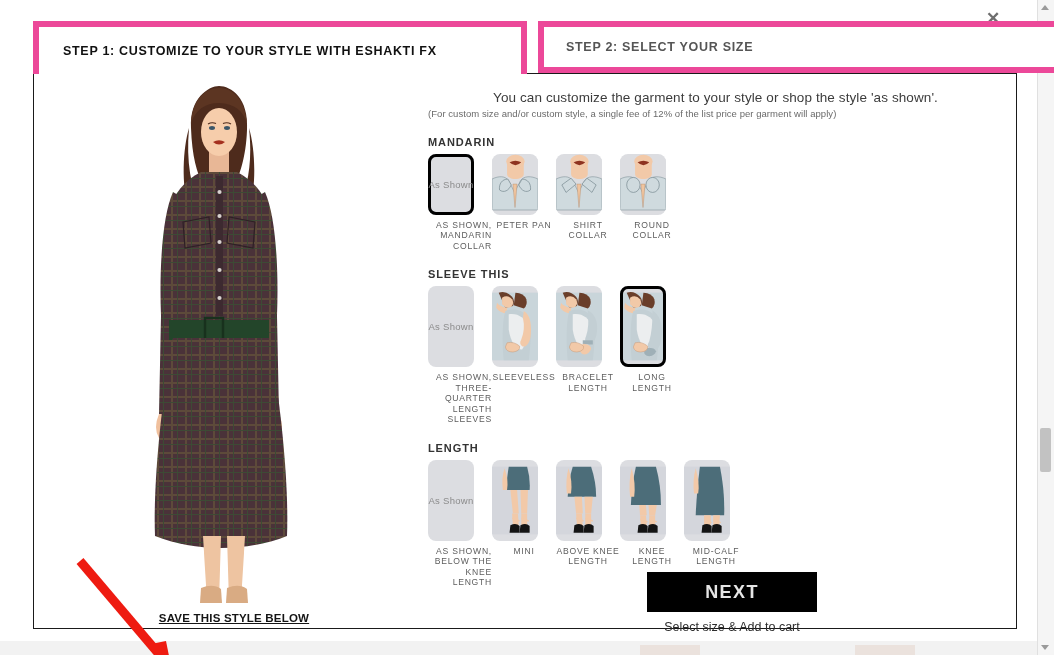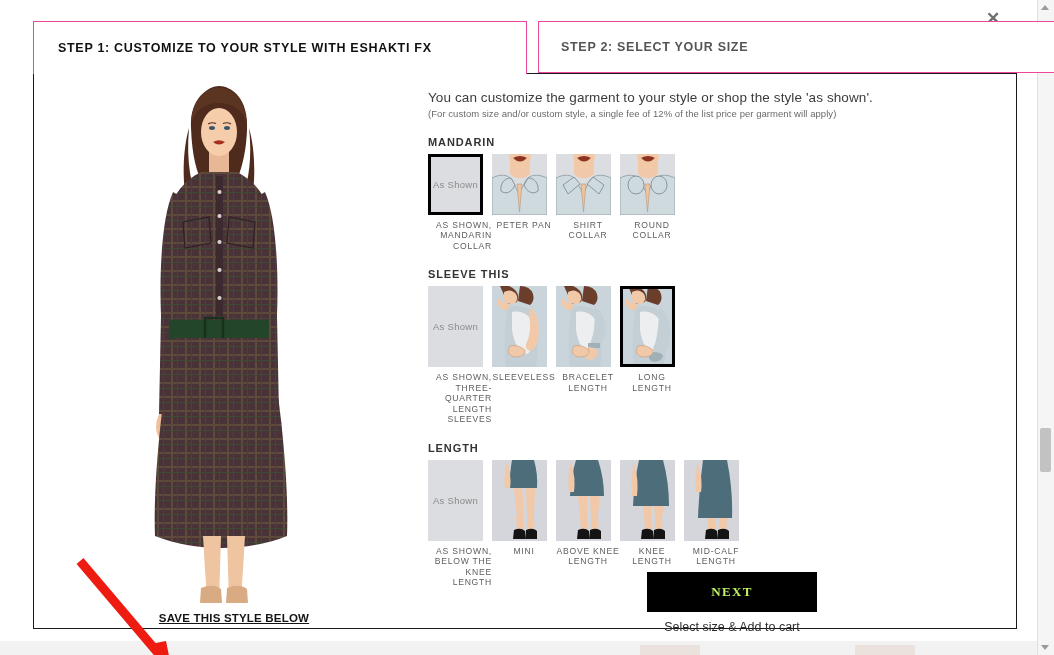--- a/index.html
+++ b/index.html
@@ -23,21 +23,21 @@
   .scroll-up { top:5px; border-bottom:5px solid #9a9a9a; }
   .scroll-dn { bottom:5px; border-top:5px solid #9a9a9a; }
 
   
   .modal { position:absolute; left:22px; top:6px; width:995px; height:624px; background:#ffffff; }
   .close-btn { position:absolute; right:15px; top:4px; width:18px; height:18px; cursor:pointer;
     color:#6e6e6e; font-size:17px; font-weight:bold; line-height:18px; text-align:center; }
 
   
   .tabs { position:absolute; left:11px; top:15px; width:984px; height:53px; }
-  .tab { position:absolute; top:0; height:52px; box-sizing:border-box; border:1px solid #ec4899; background:#fff; }
+  .tab { position:absolute; top:0; height:52px; box-sizing:border-box; border:6px solid #ec4899; background:#fff; }
   .tab-1 { left:0; width:494px; border-bottom:none; height:53px; z-index:3; }
   .tab-2 { left:505px; width:561px; height:52px; z-index:2; }
   .tab-label { position:absolute; left:24px; top:50%; transform:translateY(-50%);
      font-size:12.5px; font-weight:bold; letter-spacing:.7px; white-space:nowrap; }
   .tab-1 .tab-label { color:#111; }
   .tab-2 .tab-label { color:#555; left:22px; }
 
   .panel { position:absolute; left:11px; top:67px; width:984px; height:556px;
     box-sizing:border-box; border:1px solid #1a1a1a; background:#fff; }
 
@@ -45,39 +45,39 @@
   .model-col { position:absolute; left:0px; top:0px; width:370px; height:554px; }
   .model-img { position:absolute; left:105px; top:10px; width:160px; height:520px; }
   .save-link { position:absolute; left:120px; top:538px; width:160px; text-align:center;
      font-size:11.5px; font-weight:bold; color:#141414; text-decoration:underline; letter-spacing:.2px; cursor:pointer;}
 
   
   .arrow-svg { position:absolute; left:20px; top:475px; width:130px; height:125px; pointer-events:none; }
 
   
   .opts { position:absolute; left:394px; top:16px; width:575px; }
-  .intro { font-size:13.5px; color:#3c3c3c; letter-spacing:.1px; }
+  .intro { font-size:13.5px; color:#3c3c3c; letter-spacing:.1px;text-align:center; }
   .intro-sub { font-size:9.5px; color:#6a6a6a; margin-top:3px; letter-spacing:.05px;}
   .sec-title { font-size:11px; font-weight:bold; color:#333; letter-spacing:.9px; margin-top:17px; margin-bottom:6px;}
   .row { display:flex; align-items:flex-start; }
   .opt { width:64px; margin-right:0px; }
-  .opt .sw { position:relative; width:55px; height:61px; box-sizing:border-box; background:#dcdde1; overflow:hidden; }
+  .opt .sw { position:relative; width:46px; height:61px; box-sizing:border-box; background:#dcdde1; overflow:hidden;border-radius:8px; }
   .opt.tall .sw { height:81px; }
   .opt.sel .sw { outline:3px solid #000; outline-offset:-3px; }
   .opt .cap { margin-top:5px; width:64px; text-align:center; font-size:8.6px; line-height:1.22;
      color:#5d5d5d; letter-spacing:.75px; text-transform:uppercase; }
   .opt.first .cap { text-align:right; width:62px; padding-left:2px;}
   .as-shown { position:absolute; left:0; top:0; width:100%; height:100%;
      display:flex; align-items:center; justify-content:center; color:#8b8b8b; font-size:9.5px; letter-spacing:.3px;}
   .sw svg { display:block; width:100%; height:100%; }
 
   
   .next-wrap { position:absolute; left:613px; top:498px; width:170px; text-align:center; }
-  .next-btn { width:170px; height:40px; background:#000; color:#bef264; border:none;
-     font-size:13px; font-weight:bold; letter-spacing:1.4px; cursor:pointer; font-family:Liberation Serif, serif;}
+  .next-btn { width:170px; height:40px; background:#000; color:#e5e5e5; border:none;
+     font-size:18px; font-weight:bold; letter-spacing:1.4px; cursor:pointer; font-family:Liberation Sans, sans-serif;}
   .next-sub { margin-top:8px; font-size:12.5px; color:#2d2d2d; }
 </style>
 </head>
 <body>
 
 <div id="root">
 
   <div class="page-bg"></div>
   <div class="page-strip">
     <div class="thumb-ghost" style="left:640px; width:60px;"></div>

